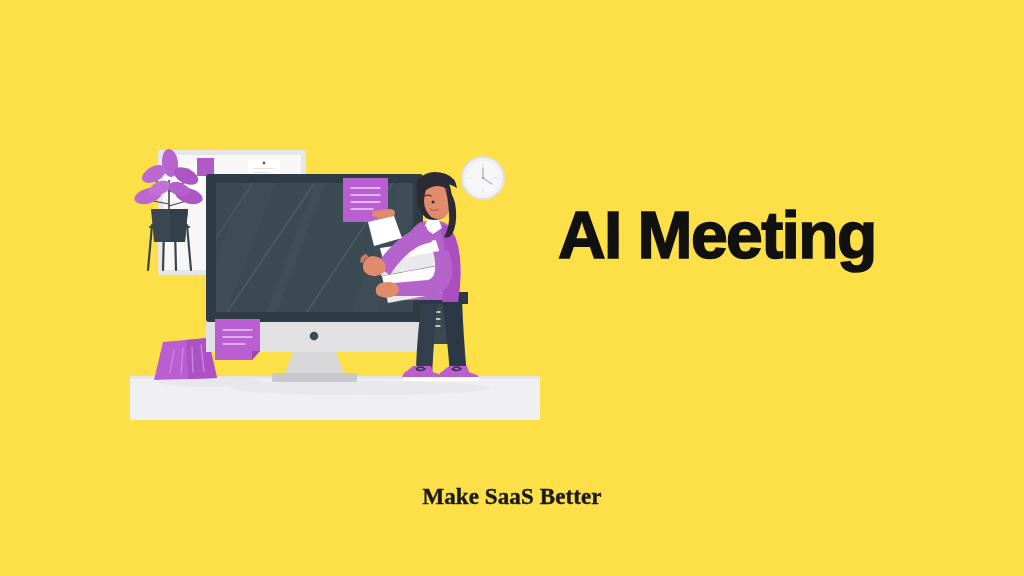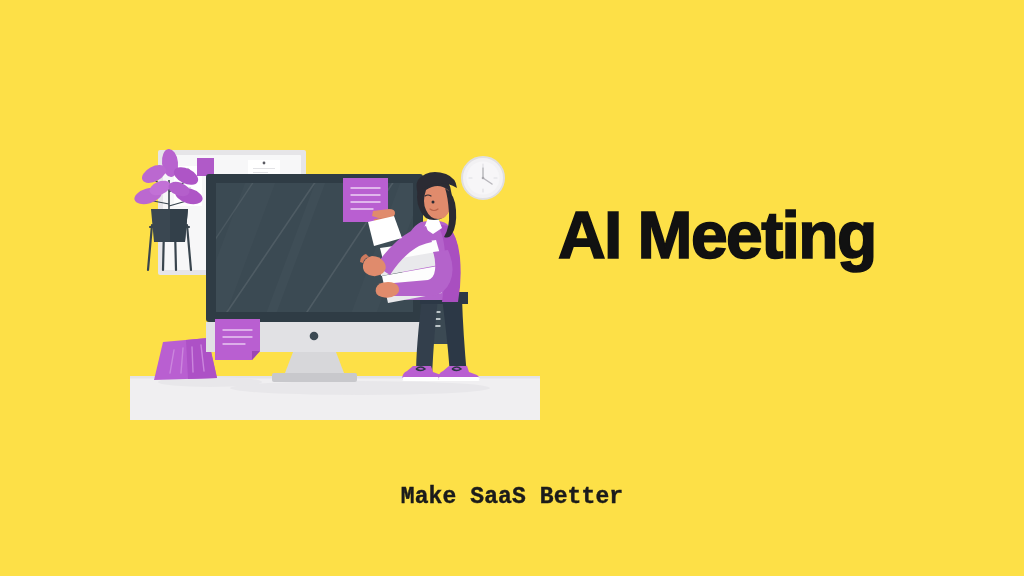--- a/index.html
+++ b/index.html
@@ -56,21 +56,21 @@
   }
 
   
   #footer {
     position: absolute;
     left: 0;
     top: 484px;
     width: 1024px;
     text-align: center;
     color: #1b1b1b;
-    font-family: Liberation Mono, monospace;
+    font-family: Liberation Serif, serif;
     font-weight: bold;
     font-size: 23px;
     letter-spacing: 0.1px;
     -webkit-text-stroke: 0.4px #1b1b1b;
   }
 </style>
 </head>
 <body>
 
 <div id="stage">

